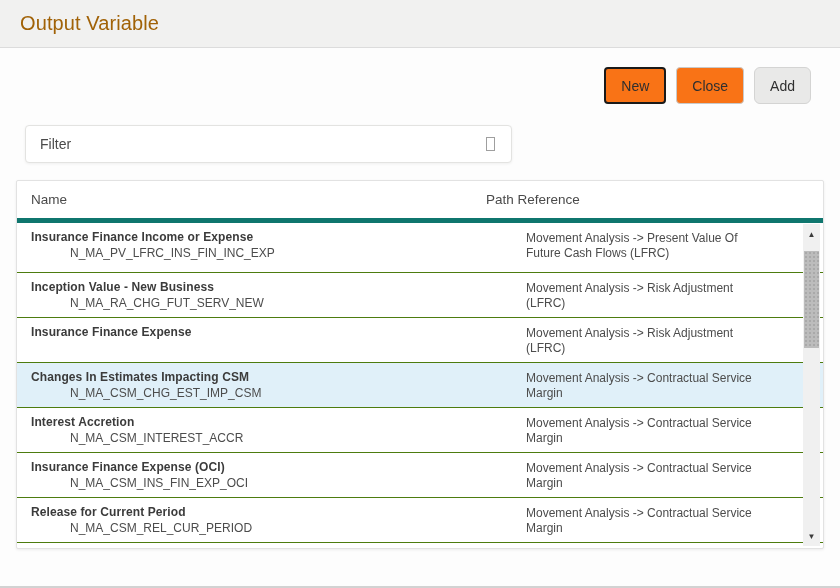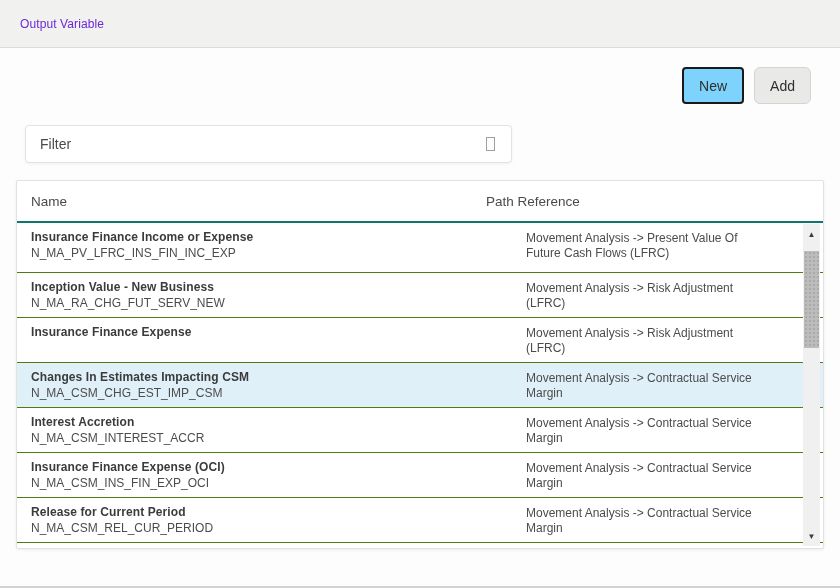--- a/index.html
+++ b/index.html
@@ -17,31 +17,31 @@
   }
   
   .titlebar {
     position: absolute; top: 0; left: 0; right: 0; height: 48px;
     background: #f1f1f0;
     border-bottom: 1px solid #dcdcdc;
     display: flex; align-items: center;
     padding-left: 20px;
   }
   .titlebar .title {
-    font-size: 12px; color: #6d28d9; letter-spacing: .1px;
+    font-size: 20px; color: #a16207; letter-spacing: .1px;
   }
   
   .btn-row {
     position: absolute; top: 67px; right: 29px;
     display: flex; gap: 10px;
   }
   .btn {
     min-width: 52px; height: 37px;
     padding: 0 15px;
-    background: #7dd3fc;
+    background: #f97316;
     border: 1px solid #c9c9c9;
     border-radius: 4px;
     font-family: "Liberation Sans", sans-serif;
     font-size: 14px; color: #2f2f2f;
     display: flex; align-items: center; justify-content: center;
     cursor: pointer;
   }
   .btn.focused {
     border: 2px solid #1a1a1a;
   }
@@ -80,21 +80,21 @@
     width: 808px; height: 369px;
     background: #ffffff;
     border: 1px solid #e2e2e2;
     border-radius: 2px;
     box-shadow: 0 1px 3px rgba(0,0,0,0.07);
     overflow: hidden;
   }
   .thead {
     height: 42px;
     display: flex; align-items: center;
-    border-bottom: 2px solid #0f766e;
+    border-bottom: 5px solid #0f766e;
   }
   .th { font-size: 13.5px; color: #4a4a4a; }
   .col-name-h { flex: 0 0 469px; padding-left: 14px; }
   .col-path-h { flex: 1; }
   .tbody { position: relative; }
   .trow {
     display: flex;
     min-height: 45px;
     padding: 7px 0 6px;
     border-bottom: 1px solid #4d7c0f;
@@ -102,21 +102,21 @@
     cursor: pointer;
   }
   .trow.tall { min-height: 50px; }
   .trow.selected { background: #e0f0f9; }
   .cell-name { flex: 0 0 469px; padding-left: 14px; }
   .row-name {
     font-size: 12px; font-weight: 700; color: #3b3b3b;
     line-height: 15px; letter-spacing: .1px;
   }
   .row-code {
-    font-size: 12px; color: #4c4c4c; line-height: 15px; margin-top: 1px;
+    font-size: 12px; color: #4c4c4c; line-height: 15px; margin-top: 1px; margin-left: 39px;
   }
   .cell-path {
     flex: 1; padding-right: 48px;
     font-size: 12px; color: #4c4c4c; line-height: 15px;
     padding-top: 1px;
     margin-left: 40px;
   }
   
   .vscroll {
     position: absolute; top: 43px; bottom: 2px; right: 3px; width: 17px;
@@ -144,20 +144,21 @@
 <body>
 
 <div class="page">
 
   <div class="titlebar">
     <span class="title">Output Variable</span>
   </div>
 
   <div class="btn-row">
     <button class="btn focused">New</button>
+    <button class="btn">Close</button>
     <button class="btn gray">Add</button>
   </div>
 
   <div class="filter-box">
     <input class="filter-input" type="text" placeholder="Filter" style="">
     <span class="tofu-icon"></span>
   </div>
 
   <div class="table">
     <div class="thead">

